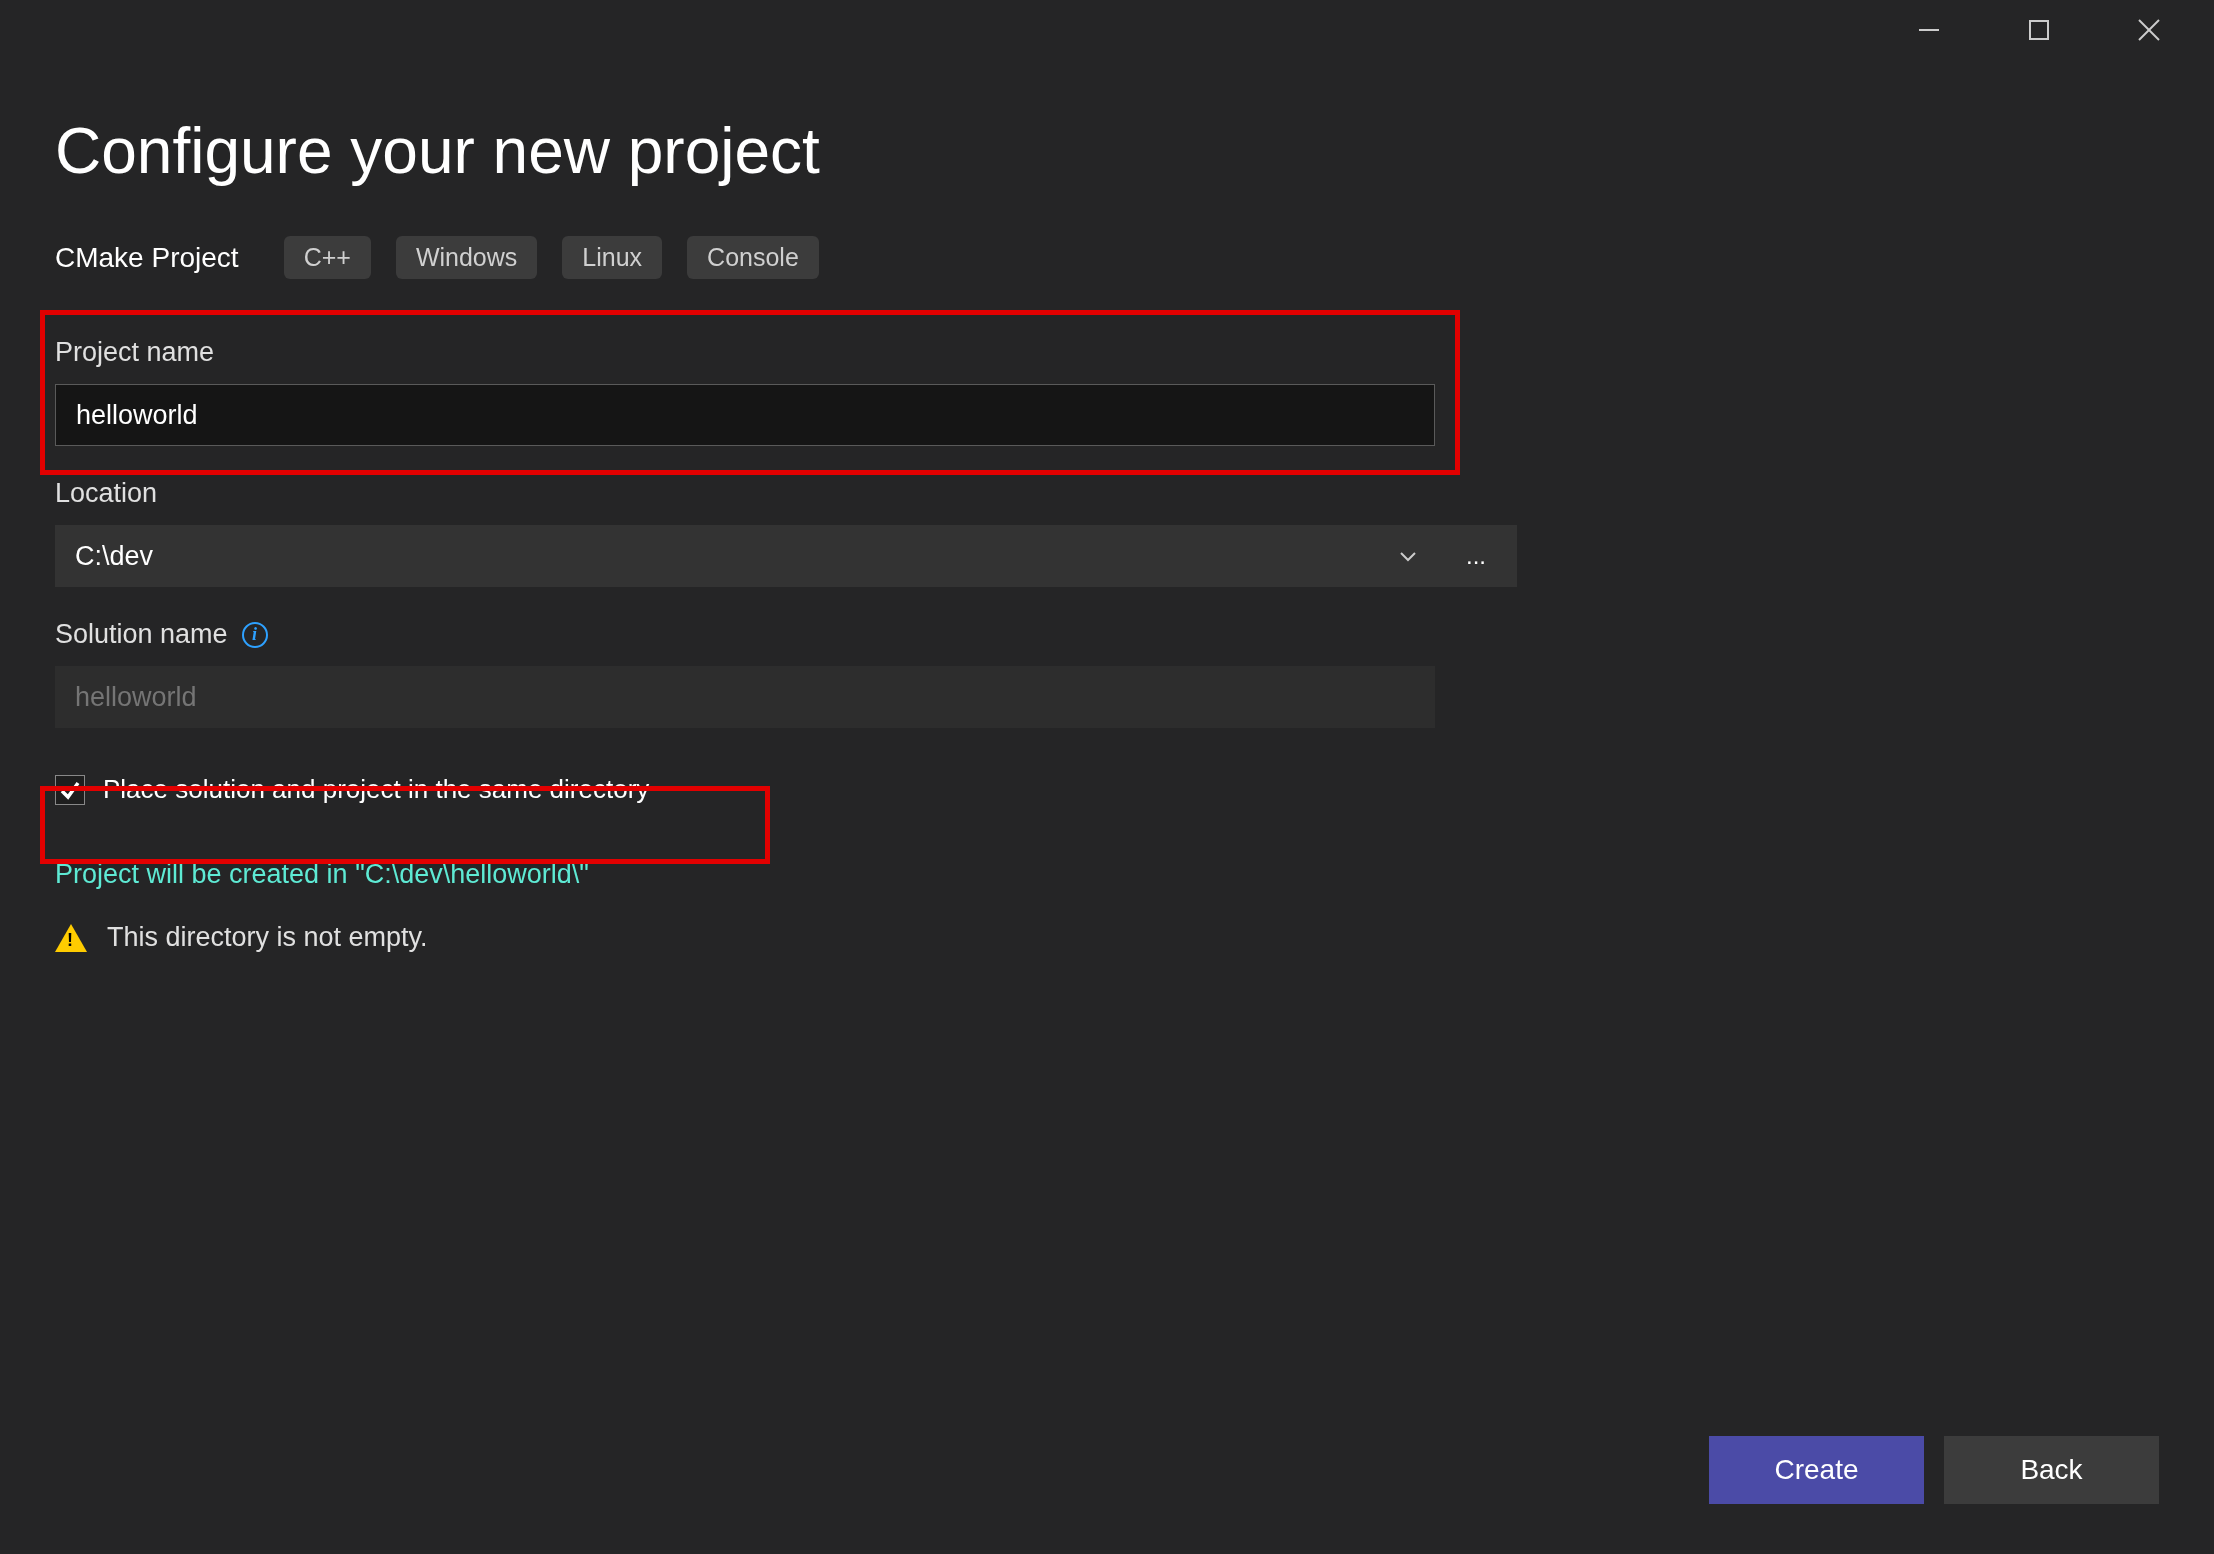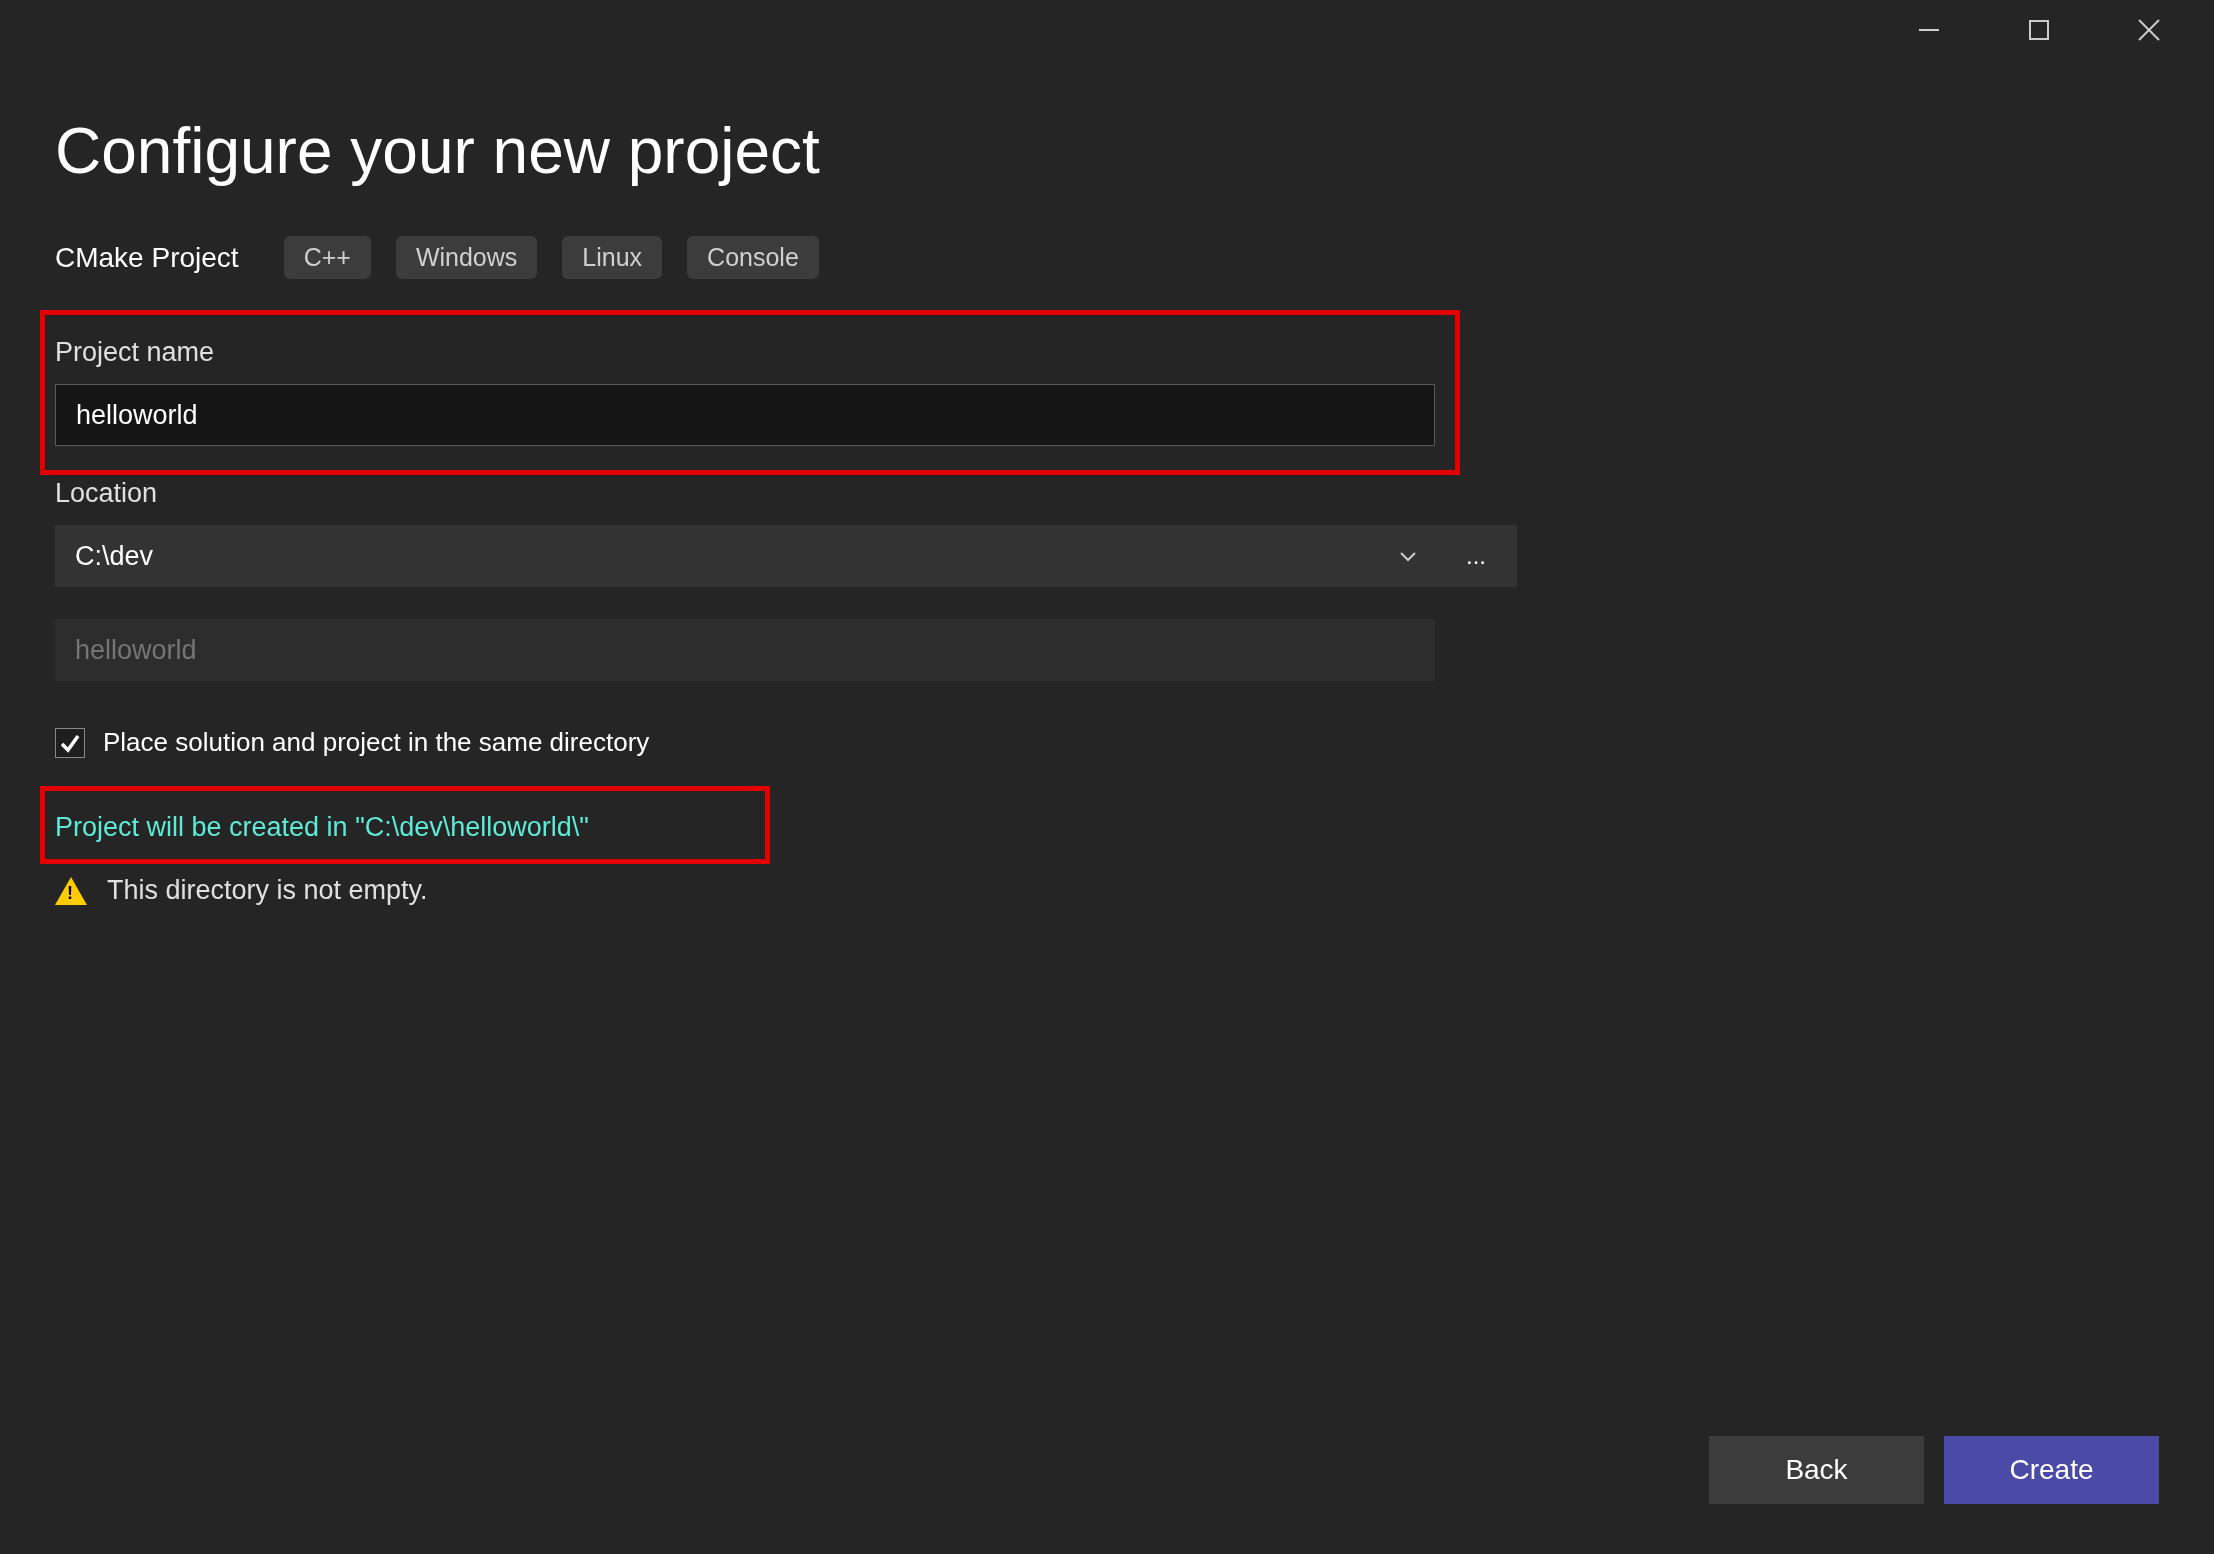--- a/index.html
+++ b/index.html
@@ -260,20 +260,24 @@
         <svg class="select-caret" width="18" height="12" viewBox="0 0 18 12">
             <polyline points="2,3 9,10 16,3" stroke="#ccc" stroke-width="2" fill="none"></polyline>
           </svg>
       </div>
       <button class="browse-btn">...</button>
     </div>
   </div>
 
   
   <div class="field-group">
+    <div class="field-label">
+      <span>Solution name</span>
+      <span class="info-icon">i</span>
+    </div>
     <input type="text" class="text-input disabled" disabled="" placeholder="helloworld" style="">
   </div>
 
   
   <div class="checkbox-row">
     <div class="checkbox">
       <svg width="22" height="22" viewBox="0 0 22 22">
           <polyline points="3,12 9,18 19,4"></polyline>
         </svg>
     </div>
@@ -286,15 +290,15 @@
   <div class="warning-row">
     <div class="warning-icon"></div>
     <span class="warning-text">This directory is not empty.</span>
   </div>
 </div>
 
 <div class="highlight hl1"></div>
 <div class="highlight hl2"></div>
 
 <div class="footer">
+  <button class="btn btn-create">Create</button>
   <button class="btn btn-back">Back</button>
-  <button class="btn btn-create">Create</button>
 </div>
 
 </body></html>

